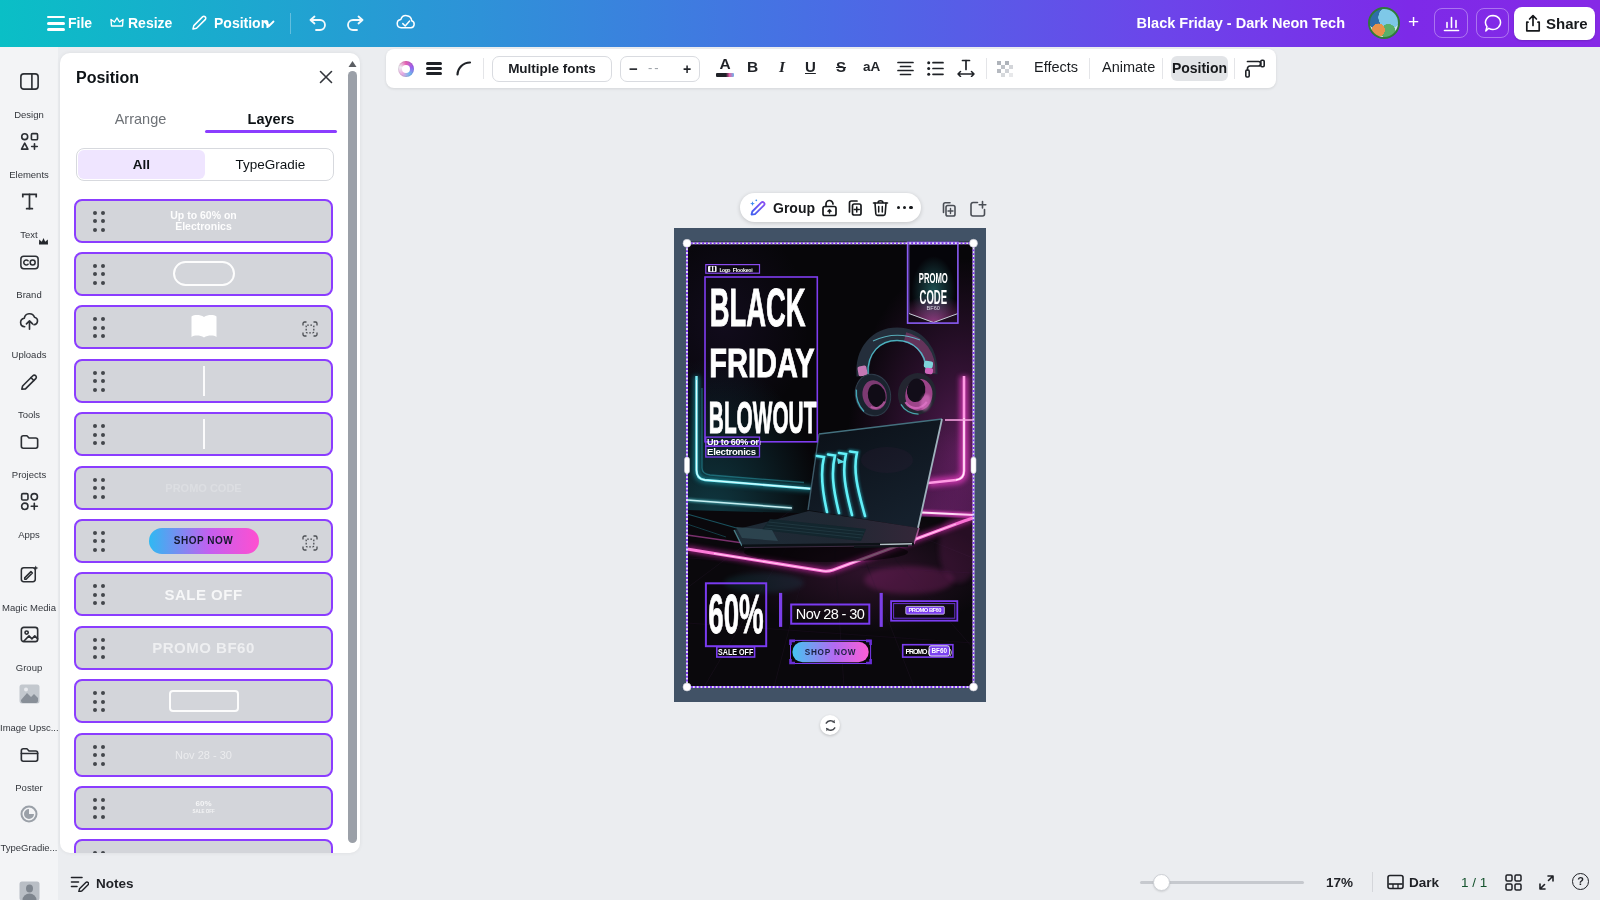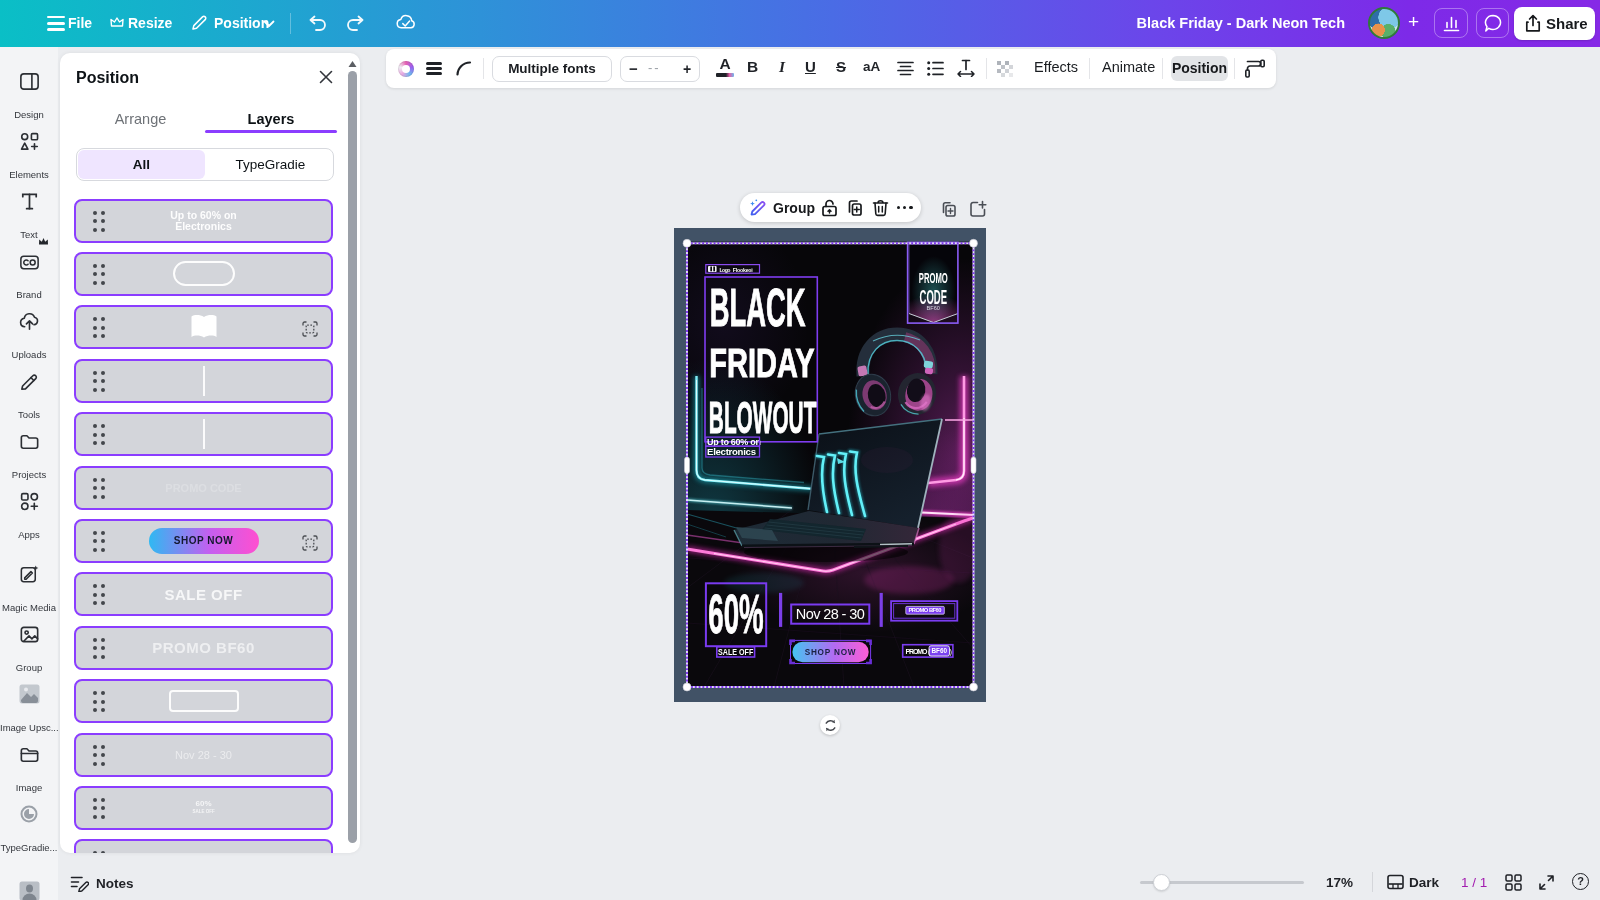--- a/index.html
+++ b/index.html
@@ -191,21 +191,21 @@
         </div>
         <div class="lbl" style="color:#33363c">Image Upsc...</div>
       </div>
       <div class="sb-item" style="left:0;top:695px">
         <div style="height:24px;display:flex;align-items:center;justify-content:center">
           <svg width="23" height="23" viewBox="0 0 24 24" fill="none" stroke="#2c2f34" stroke-width="1.7" stroke-linecap="round" stroke-linejoin="round">
             <path d="M3.5 8 a2 2 0 0 1 2 -2 H9.3 L11.5 8.3 H18.5 a2 2 0 0 1 2 2 V17 a2 2 0 0 1 -2 2 H5.5 a2 2 0 0 1 -2 -2 Z"></path>
             <path d="M3.5 11 H20.5"></path>
           </svg>
         </div>
-        <div class="lbl" style="color:#33363c">Image</div>
+        <div class="lbl" style="color:#33363c">Poster</div>
       </div>
       <div class="sb-item" style="left:0;top:755px">
         <div style="height:24px;display:flex;align-items:center;justify-content:center">
           <svg width="18" height="18" viewBox="0 0 18 18">
             <circle cx="9" cy="9" r="7.5" fill="none" stroke="#9aa0a8" stroke-width="2"></circle>
             <path d="M9 4 a5 5 0 1 0 5 5 H9 Z" fill="#9aa0a8"></path>
           </svg>
         </div>
         <div class="lbl" style="color:#33363c">TypeGradie...</div>
       </div>
@@ -787,21 +787,21 @@
 <div class="abs" style="left:1153px;top:874px;width:17px;height:17px;border-radius:50%;background:#fff;border:1px solid #cdd0d5;box-shadow:0 1px 2px rgba(0,0,0,0.12)"></div>
 <div class="abs" style="left:1326px;top:875px;font-size:13.5px;font-weight:600;color:#1f2126">17%</div>
 <div class="abs" style="left:1372px;top:872px;width:1px;height:20px;background:#d4d6da"></div>
 <svg class="abs" style="left:1387px;top:874px" width="17" height="16" viewBox="0 0 17 16">
   <rect x="1" y="1.5" width="15" height="13" rx="2" fill="none" stroke="#1f2126" stroke-width="1.6"></rect>
   <path d="M1.5 10 H15.5" stroke="#1f2126" stroke-width="1.6"></path>
   <path d="M6 10 V14" stroke="#1f2126" stroke-width="1.3"></path>
   <path d="M11 10 V14" stroke="#1f2126" stroke-width="1.3"></path>
 </svg>
 <div class="abs" style="left:1409px;top:875px;font-size:13.5px;font-weight:600;color:#1f2126">Dark</div>
-<div class="abs" style="left:1461px;top:875px;font-size:13.5px;color:#a21caf">1 / 1</div>
+<div class="abs" style="left:1461px;top:875px;font-size:13.5px;color:#14532d">1 / 1</div>
 <svg class="abs" style="left:1505px;top:874px" width="17" height="17" viewBox="0 0 17 17">
   <g fill="none" stroke="#1f2126" stroke-width="1.5">
     <rect x="1" y="1" width="6" height="6" rx="1.2"></rect>
         <rect x="10" y="1" width="6" height="6" rx="1.2"></rect>
     <rect x="1" y="10" width="6" height="6" rx="1.2"></rect>
         <rect x="10" y="10" width="6" height="6" rx="1.2"></rect>
   </g>
 </svg>
 <svg class="abs" style="left:1538px;top:874px" width="17" height="17" viewBox="0 0 17 17">
   <path d="M10 2 H15 V7 M15 2 L10.5 6.5 M7 15 H2 V10 M2 15 L6.5 10.5" fill="none" stroke="#1f2126" stroke-width="1.6" stroke-linecap="round" stroke-linejoin="round"></path>

